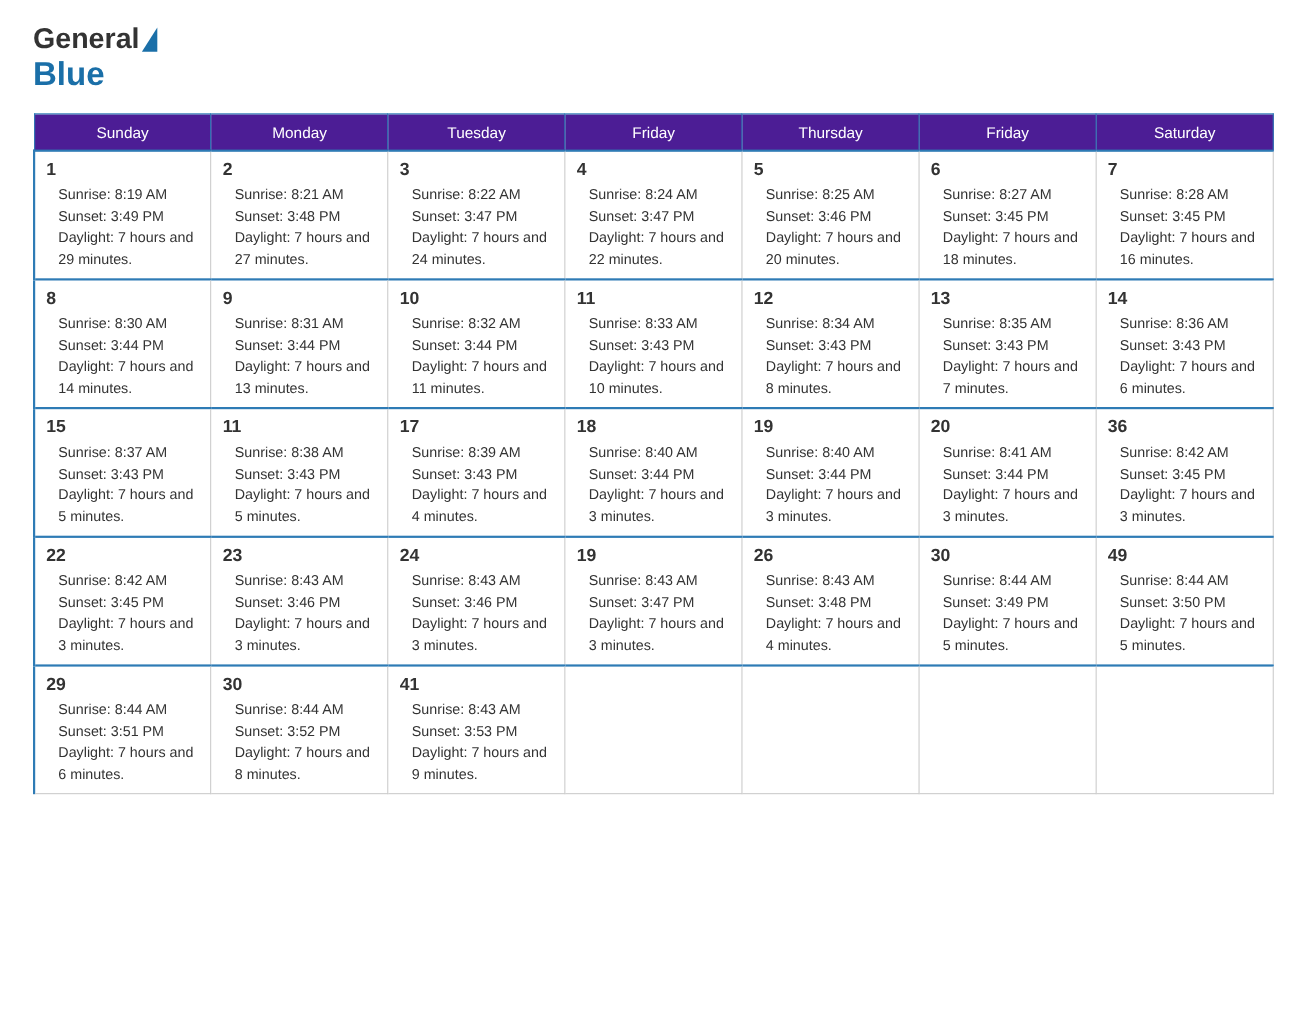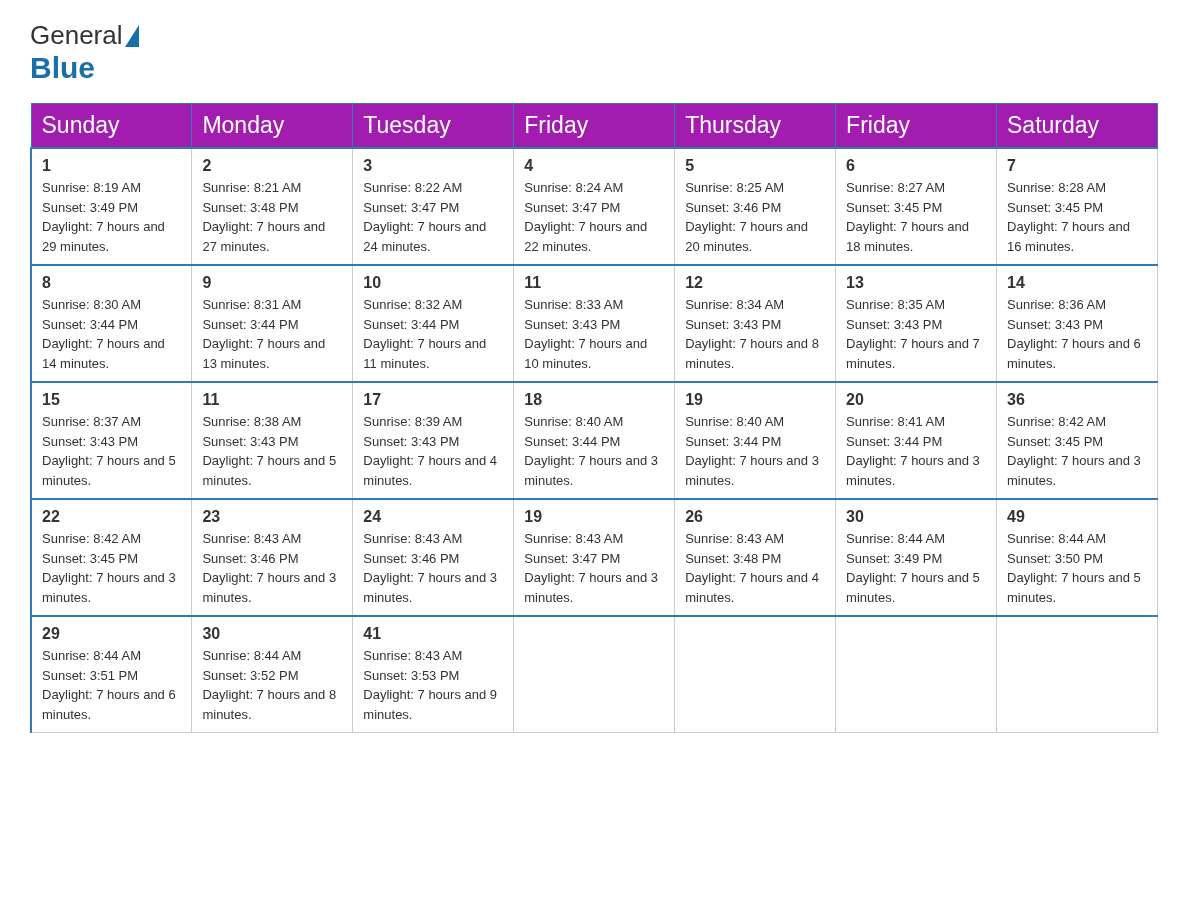--- a/index.html
+++ b/index.html
@@ -18,21 +18,21 @@
     }
     .logo {
       display: flex;
       flex-direction: column;
       align-items: flex-start;
     }
     .logo-text {
       display: flex;
       align-items: center;
       font-size: 26px;
-      font-weight: normal;
+      font-weight: bold;
       color: #333;
     }
     .logo-general { color: #333; }
     .logo-triangle {
       display: inline-block;
       width: 0;
       height: 0;
       border-left: 14px solid transparent;
       border-right: 0px solid transparent;
       border-bottom: 22px solid #1a6fa8;
@@ -57,25 +57,25 @@
       font-size: 22px;
       color: #555;
       margin-top: 4px;
     }
     .calendar {
       width: 100%;
       border-collapse: collapse;
       border: 1px solid #aaa;
     }
     .calendar th {
-      background-color: #a21caf;
+      background-color: #4c1d95;
       color: #fff;
-      text-align: left;
+      text-align: center;
       padding: 8px 10px;
-      font-size: 23px;
+      font-size: 14px;
       font-weight: normal;
       border: 1px solid #2e7bb5;
     }
     .calendar td {
       vertical-align: top;
       padding: 8px 10px;
       border: 1px solid #ccc;
       width: calc(100% / 7);
       min-height: 110px;
       font-size: 13.5px;
@@ -91,20 +91,21 @@
     .day-number {
       font-size: 16px;
       font-weight: bold;
       display: block;
       margin-bottom: 3px;
     }
     .day-info {
       font-size: 13px;
       line-height: 1.5;
       color: #333;
+      margin-left: 11px;
     }
     .empty-cell {
       background: #fff;
     }
     .week-row td {
       border-top: 2px solid #2e7bb5;
     }
   </style>
 </head>
 <body>

